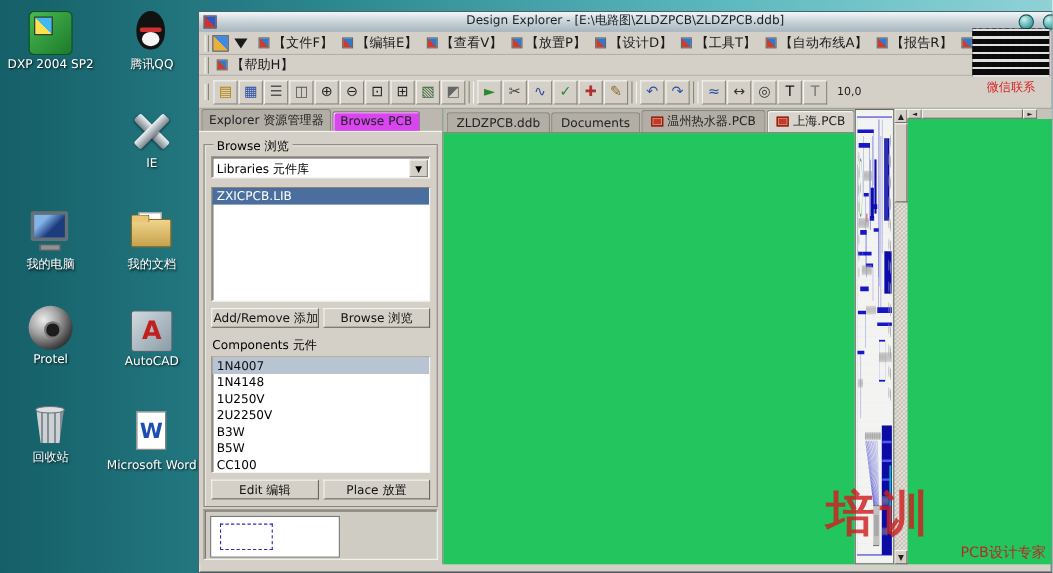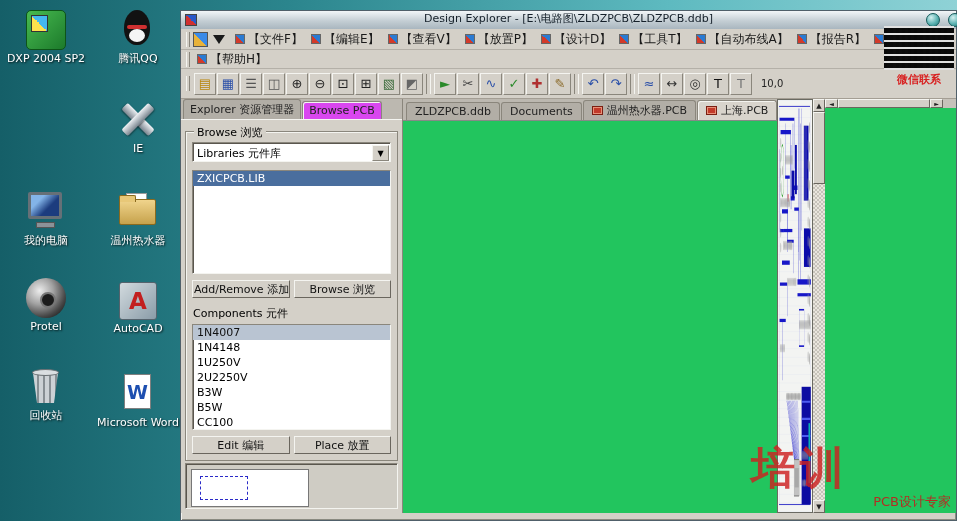--- a/index.html
+++ b/index.html
@@ -119,21 +119,21 @@
     background:#d4d0c8;border:1px solid;border-color:#f4f4f0 #6a665e #6a665e #f4f4f0}
   .sthumb-h{width:92px;height:9px;background:#d4d0c8;border:1px solid;border-color:#f4f4f0 #6a665e #6a665e #f4f4f0}
   .hfill{flex:1}
   .scorner{width:13px;height:9px;background:#c6c2ba}
 
   
   .qr{position:absolute;left:884px;top:26px;width:70px;height:44px;z-index:60;background-color:#0c0c0c;
     background-image:repeating-linear-gradient(0deg,rgba(255,255,255,.88) 0 2px,transparent 2px 7px),
     repeating-linear-gradient(90deg,rgba(10,10,10,.95) 0 3px,transparent 3px 6px)}
   .qr-label{position:absolute;left:884px;top:72px;width:70px;text-align:center;z-index:60;
-    color:#d82222;font-size:11px;font-weight:bold}
+    color:#d82222;font-size:11px;font-weight:normal}
   .wm{position:absolute;right:4px;top:444px;z-index:55;text-align:right;pointer-events:none}
   .wm-main{font-size:44px;font-weight:bold;line-height:1.1;letter-spacing:5px;color:rgba(205,32,32,.82);padding-right:104px}
   .wm-sub{font-size:13px;margin-top:1px;color:rgba(196,28,28,.9);padding-right:2px}
 </style>
 </head>
 <body>
 
 <div class="screen">
 
   <div class="dicon" style="left:3px;top:10px">
@@ -157,21 +157,21 @@
   </div>
   <div class="dicon" style="left:95px;top:98px">
     <div class="art ie-art"></div>
     <span class="lbl">IE</span>
   </div>
   <div class="dicon" style="left:95px;top:190px">
     <div class="art">
         <div class="paper"></div>
         <div class="folder-back"></div>
       </div>
-    <span class="lbl">温州热水器</span>
+    <span class="lbl">我的文档</span>
   </div>
   <div class="dicon" style="left:3px;top:278px">
     <div class="art protel-art"></div>
     <span class="lbl">Protel</span>
   </div>
   <div class="dicon" style="left:95px;top:282px">
     <div class="art acad-art">A</div>
     <span class="lbl">AutoCAD</span>
   </div>
   <div class="dicon" style="left:3px;top:365px">

